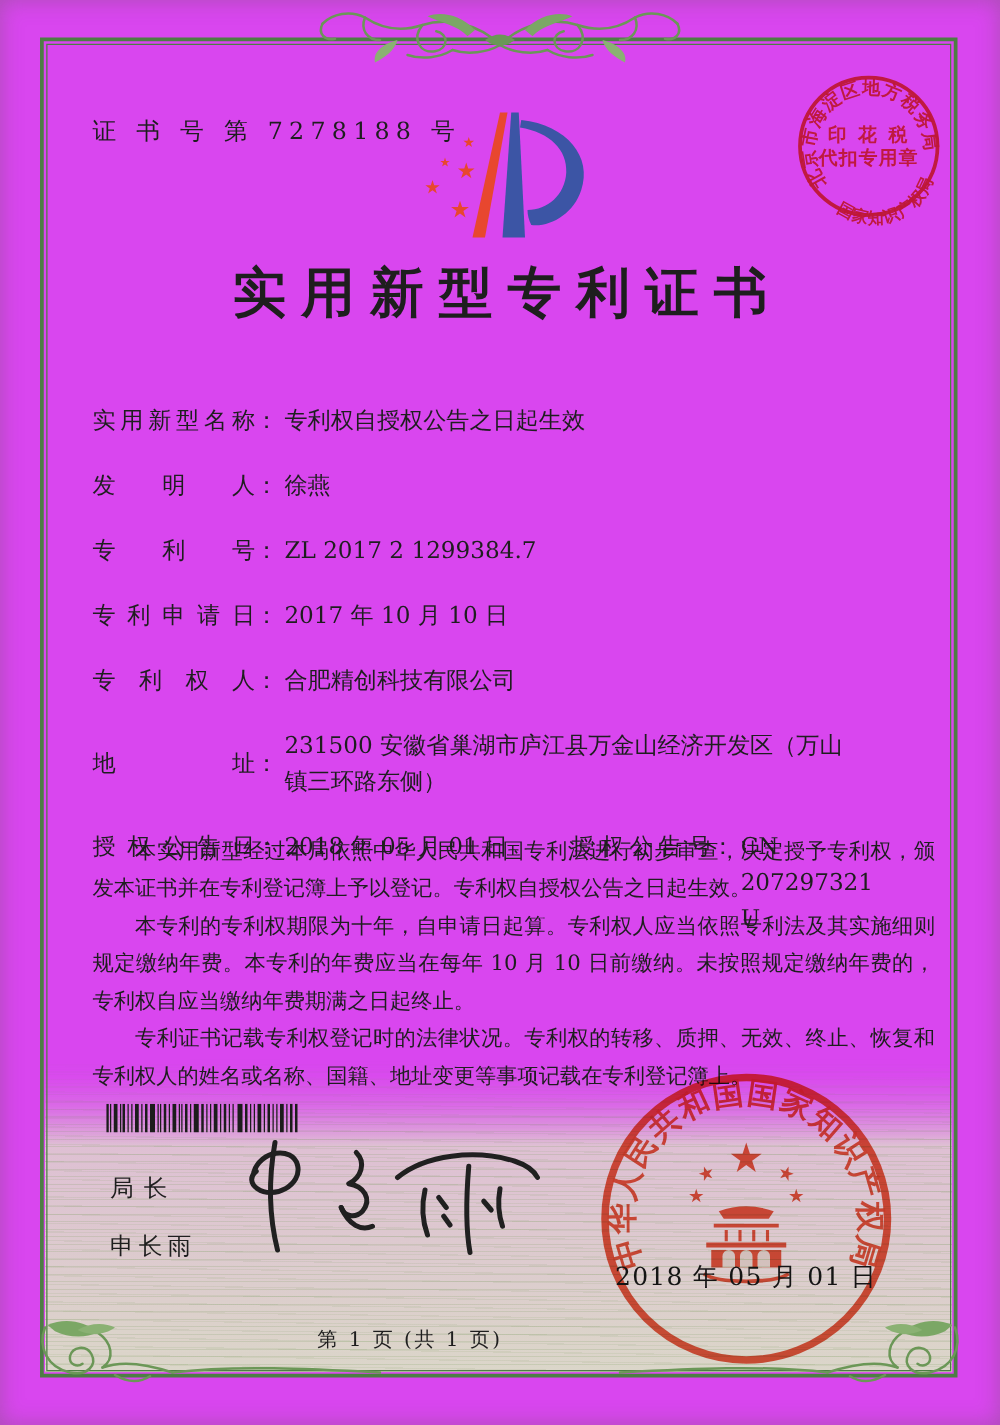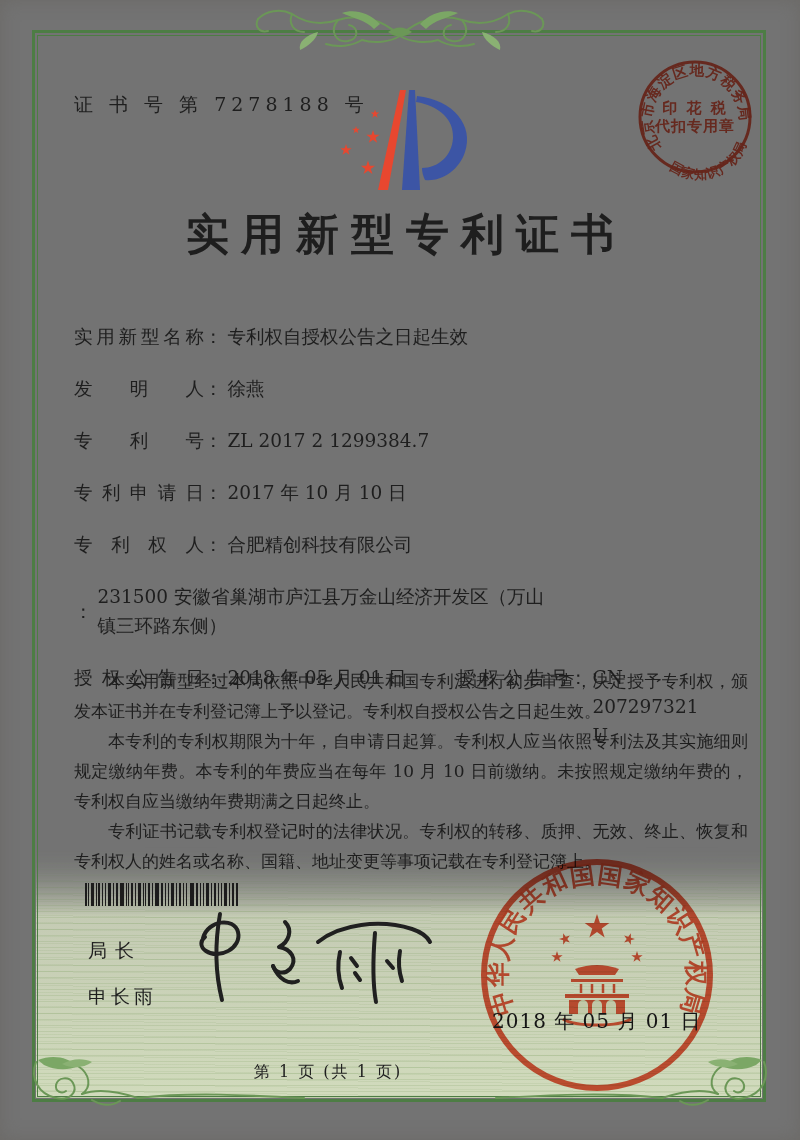--- a/index.html
+++ b/index.html
@@ -3,21 +3,21 @@
 <meta charset="utf-8">
 <style>
   html,body{margin:0;padding:0;}
   body{
     width:800px;height:1140px;position:relative;
     background:#cfcdc9;
     font-family:"DejaVu Serif","Liberation Serif",serif;
     color:#1e1e1e;overflow:hidden;
   }
   .paper{
-    position:absolute;inset:0;background:#737373;
+    position:absolute;inset:0;background:#d946ef;
     box-shadow:inset 0 0 18px rgba(95,90,82,.38);
     padding-left:32px;
   }
   
   .frame{
     position:absolute;left:32px;top:30px;width:734px;height:1072px;
     border:3px solid #4d7d44;box-sizing:border-box;z-index:2;
   }
   .frame-inner{position:absolute;inset:2px;border:1.5px solid #4d7d44;}
   
@@ -181,20 +181,21 @@
       <span class="f-label">专利申请日</span>
         <span class="f-colon">：</span>
       <span class="f-value">2017 年 10 月 10 日</span>
     </div>
     <div class="f-row">
       <span class="f-label">专利权人</span>
         <span class="f-colon">：</span>
       <span class="f-value">合肥精创科技有限公司</span>
     </div>
     <div class="f-row">
+      <span class="f-label">地址</span>
         <span class="f-colon">：</span>
       <span class="f-value">231500 安徽省巢湖市庐江县万金山经济开发区（万山镇三环路东侧）</span>
     </div>
     <div class="f-row">
       <span class="f-label">授权公告日</span>
         <span class="f-colon">：</span>
       <span class="f-value">2018 年 05 月 01 日</span>
       <span class="f-grant2">
         <span class="f-label">授权公告号</span>
           <span class="f-colon">：</span>

